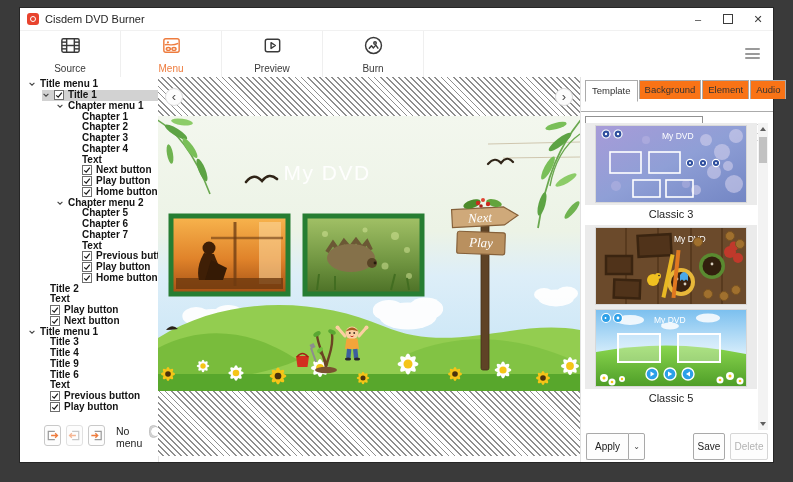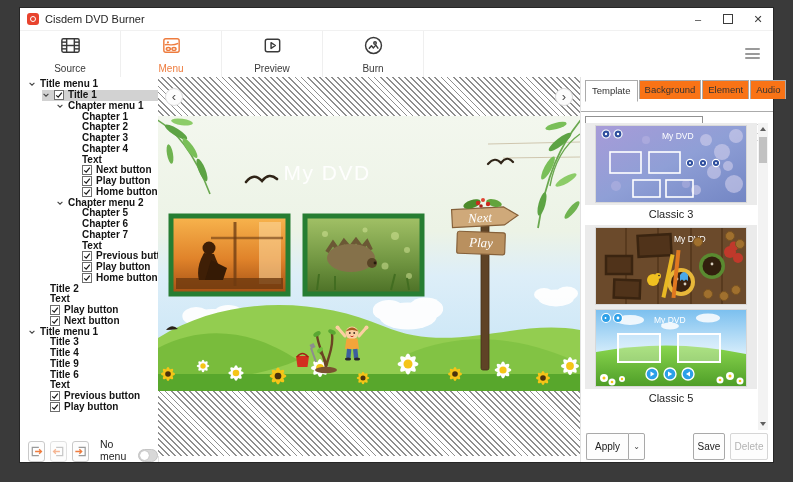--- a/index.html
+++ b/index.html
@@ -29,21 +29,21 @@
   .leftpanel{position:absolute;left:0;top:0;bottom:0;width:138px;border-right:1px solid #e2e2e2;background:#fff;}
   .tree{position:absolute;left:0;right:0;top:2px;bottom:37px;overflow:hidden;font-weight:bold;}
   .trow{height:10.75px;display:flex;align-items:center;font-size:10px;line-height:1;color:#141414;white-space:nowrap;}
   .tind{flex:none;}
   .tbody{display:flex;align-items:center;flex:1;height:100%;}
   .trow.selected .tbody{background:#d2d2d2;}
   .tchev{flex:none;width:10px;display:flex;align-items:center;margin-right:2px;}
   .tcheck{flex:none;width:10px;height:10px;background:#fff;border:1px solid #6e6e6e;box-sizing:border-box;
           display:flex;align-items:center;justify-content:center;margin-right:4px;}
   .tlabel{padding-right:4px;}
-  .leftfooter{position:absolute;left:0;right:0;bottom:0;height:37px;display:flex;align-items:flex-end;padding-left:8px;background:#fff;}
+  .leftfooter{position:absolute;left:16px;right:0;bottom:0;height:37px;display:flex;align-items:flex-start;padding-left:8px;background:#fff;}
   .sqbtn{width:19px;height:19px;border:1px solid #c9c9c9;border-radius:3px;background:#fdfdfd;margin-right:5px;
          display:flex;align-items:center;justify-content:center;}
   .sqbtn.dim{opacity:.55;}
   .nomenu-label{font-size:10.5px;color:#222;margin:0 7px 0 6px;}
   .toggle{width:27px;height:13px;border-radius:7px;background:#d8d8d8;border:1px solid #c4c4c4;position:relative;box-sizing:border-box;}
   .knob{position:absolute;left:1px;top:1px;width:9px;height:9px;border-radius:50%;background:#fff;box-shadow:0 0 1px rgba(0,0,0,.4);}
   
   .canvas{position:absolute;left:138px;top:0;width:422px;height:379px;
           background:repeating-linear-gradient(45deg,#ffffff 0px,#ffffff 3px,#8f8f8f 3px,#8f8f8f 4.3px);}
   .preview{position:absolute;left:0;top:39px;width:422px;height:275px;background:#f2f6ee;}

